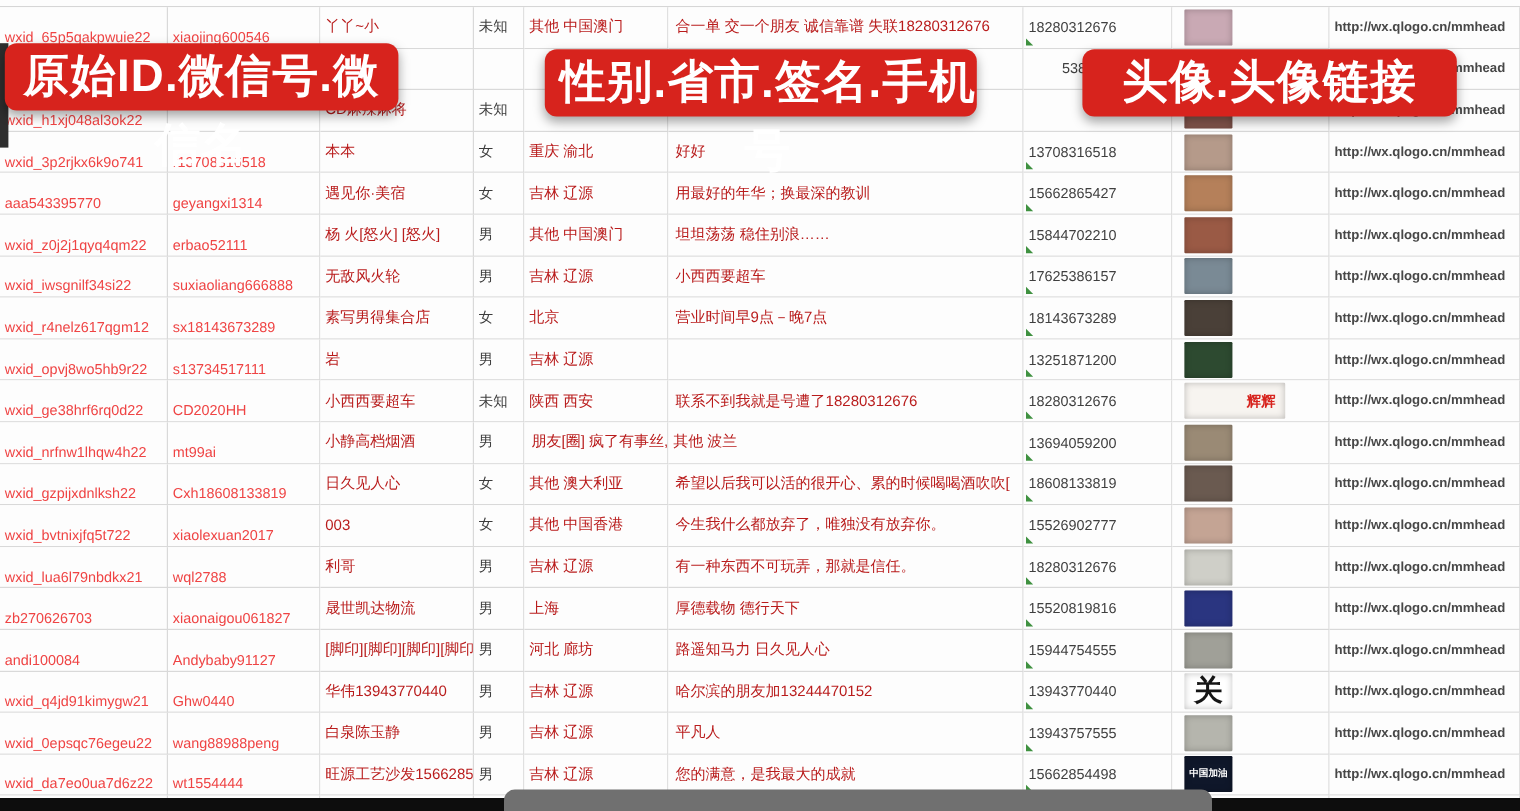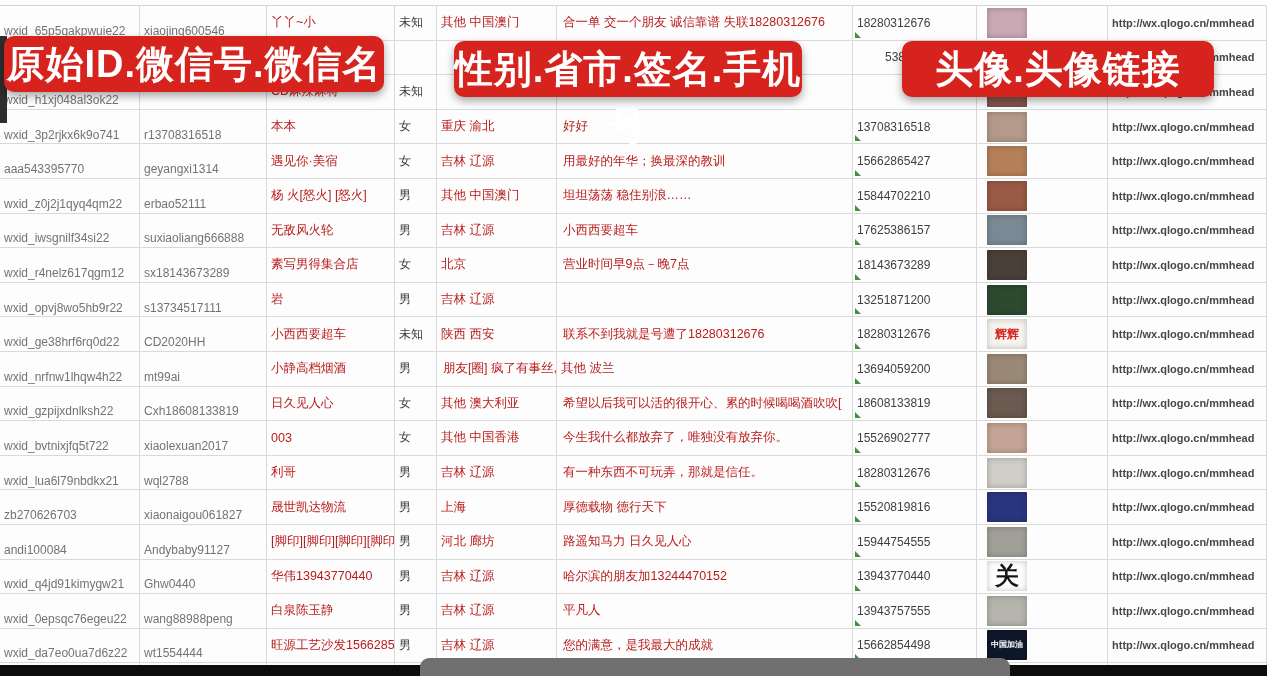--- a/index.html
+++ b/index.html
@@ -15,21 +15,21 @@
     grid-auto-rows:34.6px;
     border-top:1px solid #d6d6d6;
   }
   .cell{
     position:relative;display:flex;align-items:center;
     border-right:1px solid #d9d9d9;border-bottom:1px solid #d9d9d9;
     padding-left:4px;box-sizing:border-box;
     white-space:nowrap;overflow:hidden;
     font-size:12px;color:#3c3c3c;background:#fdfdfd;
   }
-  .c-wxid span,.c-wechat_no span{font-size:12px;color:#737373;margin-top:16px;}
+  .c-wxid span,.c-wechat_no span{font-size:12px;color:#ef4444;margin-top:16px;}
   .c-name span,.c-province span,.c-signature span{font-size:12.5px;color:#b91c1c;}
   .c-signature{padding-left:6px;}
   .c-phone span{font-size:12px;color:#3f3f3f;}
   .c-url span{font-size:11px;color:#474747;font-weight:bold;}
   .gmark{
     position:absolute;left:2px;bottom:2px;width:0;height:0;
     border-bottom:6px solid #3f9140;border-right:6px solid transparent;
   }
   .thumb{
     margin-left:6px;width:40px;height:30px;border-radius:1px;
@@ -37,22 +37,22 @@
     box-shadow:inset 0 0 6px rgba(0,0,0,.25);
   }
   .thumb span{font-weight:bold;line-height:1;}
   
   .banner{
     position:absolute;height:56px;border-radius:10px;
     background:#d7231d;color:#fff;font-weight:bold;font-size:38px;
     line-height:57px;text-align:center;letter-spacing:1px;
     box-shadow:0 4px 9px rgba(0,0,0,.35);z-index:30;
   }
-  .b1{left:4px;top:36px;width:380px;}
-  .b2{left:454px;top:41px;width:348px;}
+  .b1{left:4px;top:36px;width:328px;}
+  .b2{left:454px;top:41px;width:348px;padding-left:12px;}
   .b3{left:902px;top:41px;width:312px;}
   
   .left-strip{position:absolute;left:0;top:36px;width:7px;height:87px;background:#2e2e2e;z-index:5;}
   
   .bottom-bar{position:absolute;left:0;top:665px;width:1267px;height:11px;background:#0d0d0d;z-index:40;}
   .scrubber{
     position:absolute;left:420px;top:-7px;width:590px;height:18px;
     background:#707070;border-radius:9px 9px 0 0;
   }
 </style>
@@ -328,21 +328,21 @@
         <span>陕西 西安</span>
       </div>
       <div class="cell c-signature">
         <span>联系不到我就是号遭了18280312676</span>
       </div>
       <div class="cell c-phone">
         <span>18280312676</span>
         <div class="gmark"></div>
       </div>
       <div class="cell c-avatar">
-        <div class="thumb" style="background: rgb(247, 244, 240);">
+        <div class="thumb" style="background: rgb(247, 244, 240); padding-left: 44px;">
           <span style="color: rgb(215, 35, 29); font-size: 12px;">辉辉</span>
         </div>
       </div>
       <div class="cell c-url">
         <span>http://wx.qlogo.cn/mmhead</span>
       </div>
       <div class="cell c-wxid">
         <span>wxid_nrfnw1lhqw4h22</span>
       </div>
       <div class="cell c-wechat_no">

